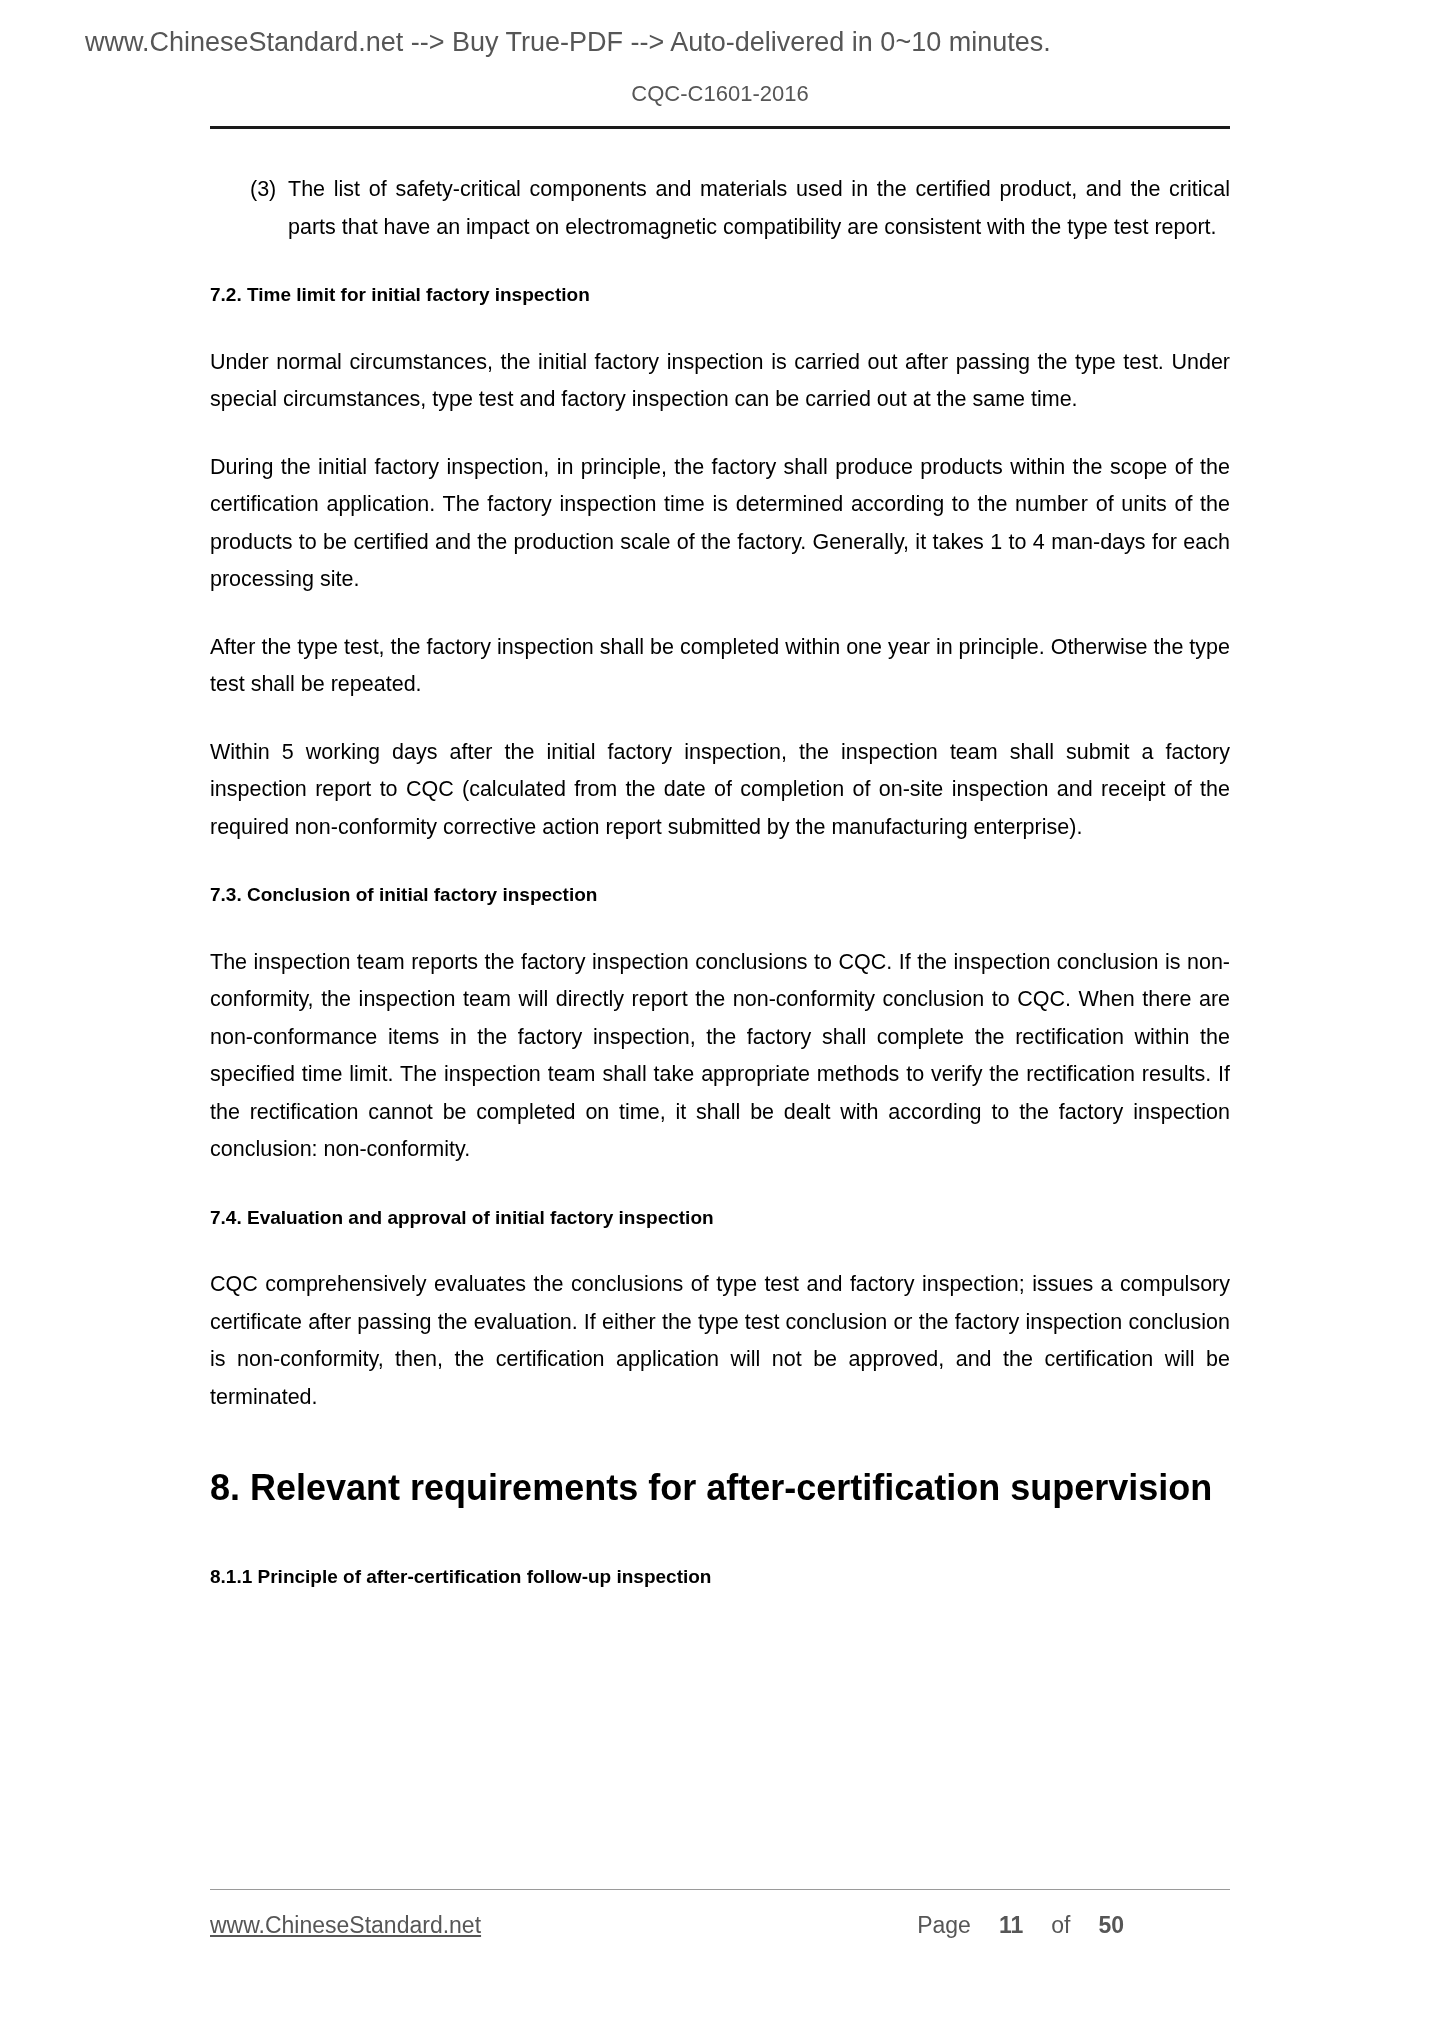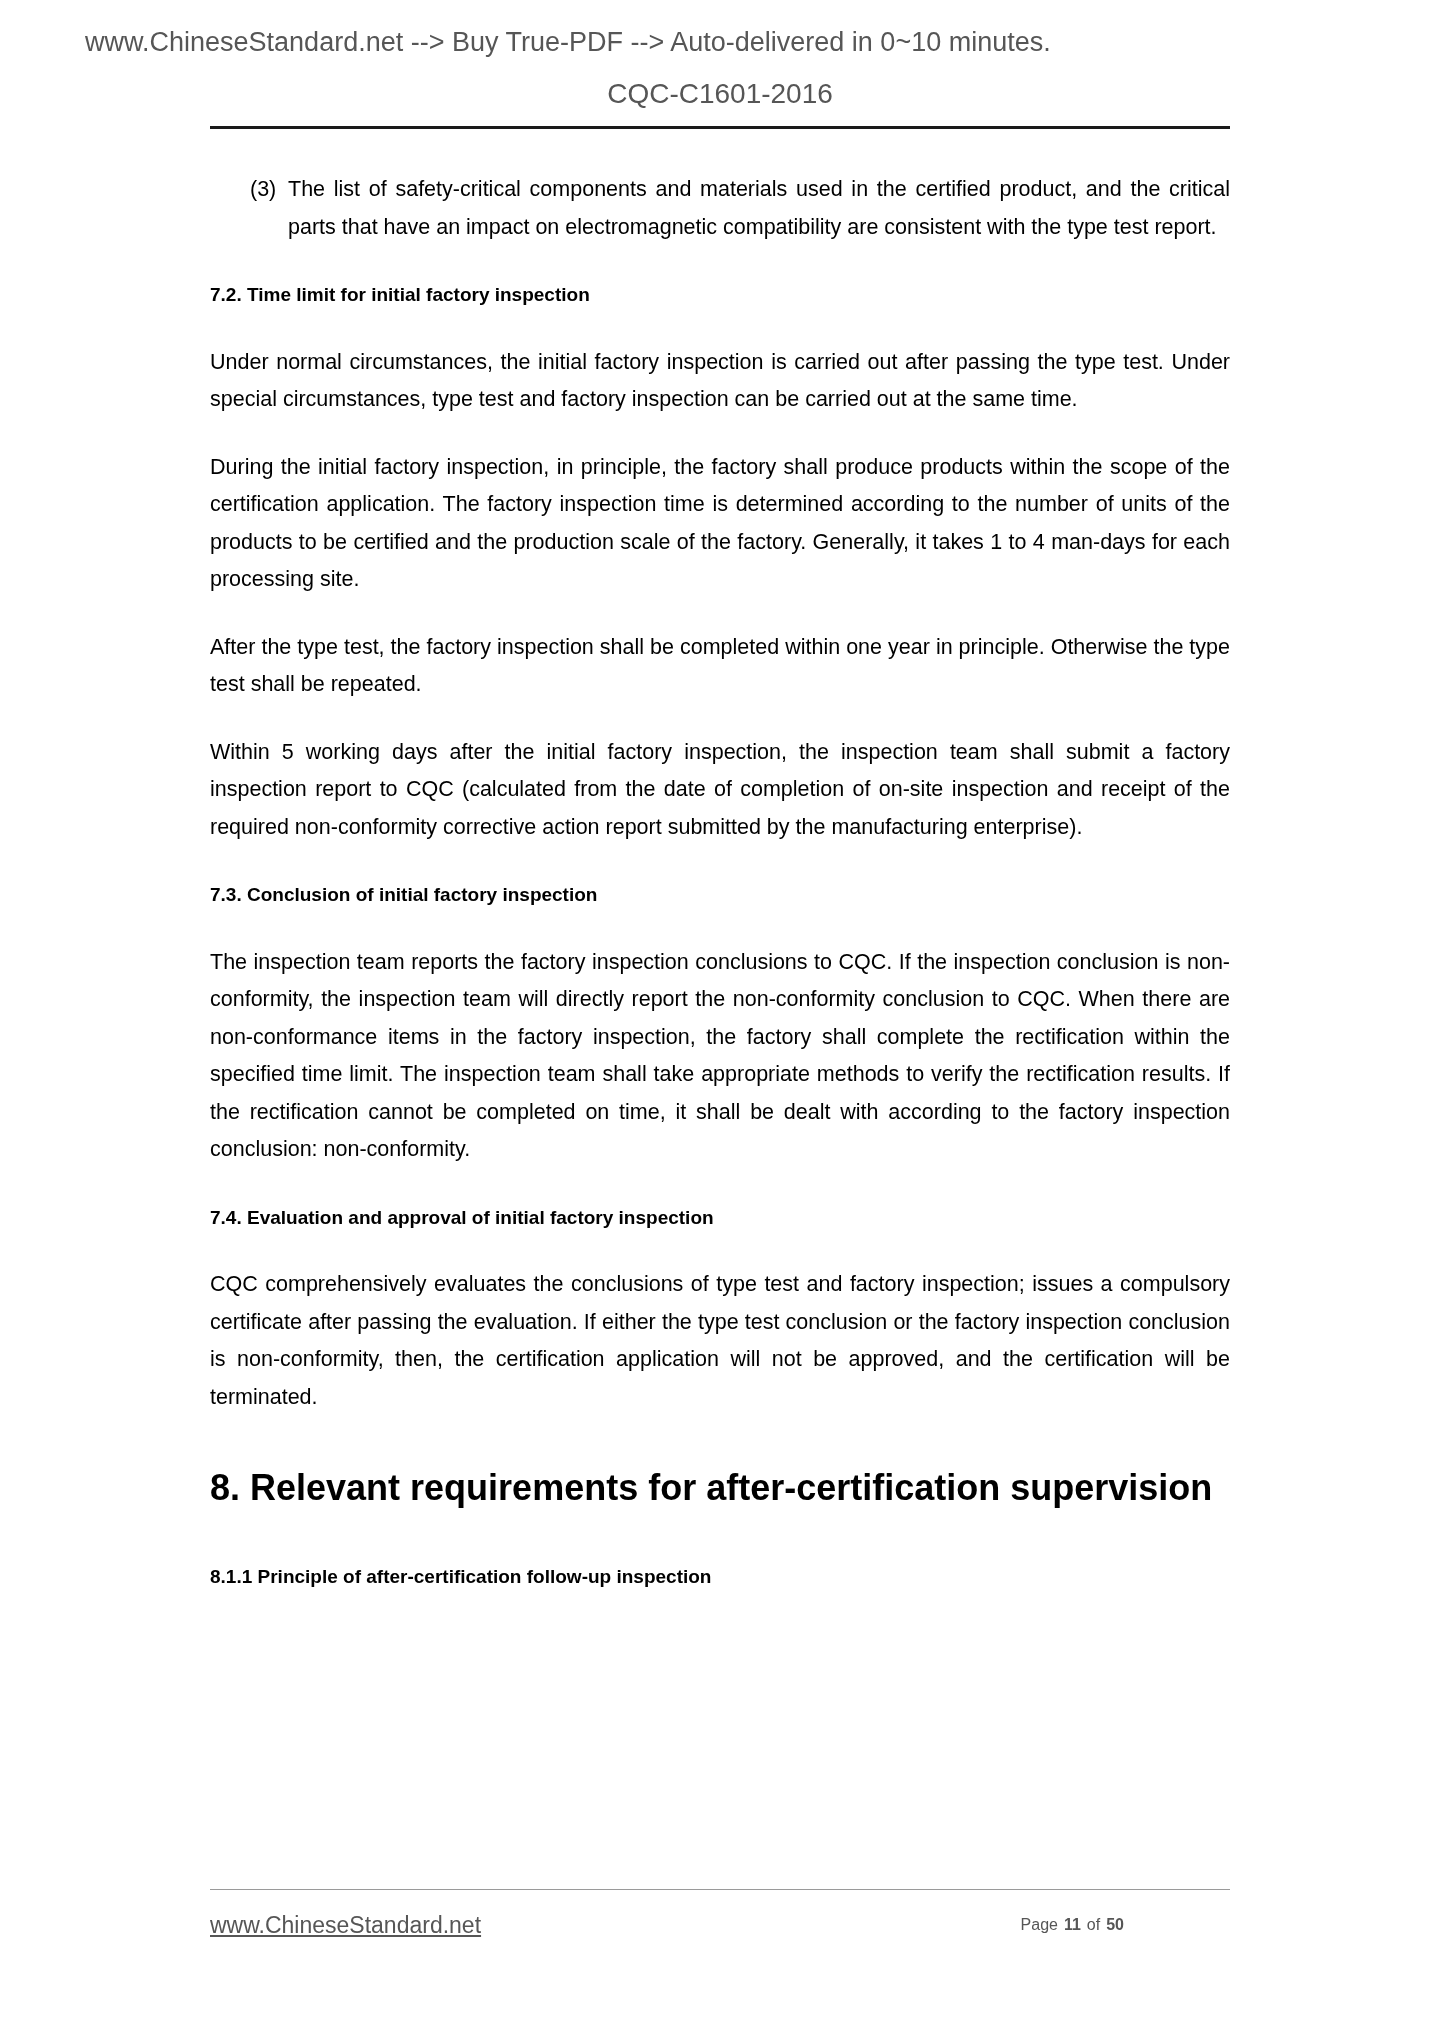--- a/index.html
+++ b/index.html
@@ -20,21 +20,21 @@
     line-height: 32px;
     color: #565656;
     white-space: nowrap;
   }
   .doc-header {
     position: absolute;
     left: 210px;
     width: 1020px;
     top: 80px;
     text-align: center;
-    font-size: 28px;
+    font-size: 22px;
     line-height: 28px;
     color: #565656;
     padding-bottom: 18px;
     border-bottom: 3px solid #1a1a1a;
   }
   .content {
     position: absolute;
     left: 210px;
     width: 1020px;
     top: 171px;
@@ -78,25 +78,25 @@
     font-size: 23px;
     line-height: 30px;
     color: #565656;
     text-decoration: underline;
     cursor: pointer;
   }
   .footer-page {
     position: absolute;
     right: 228px;
     top: 1910px;
-    font-size: 16px;
+    font-size: 23px;
     line-height: 30px;
     color: #565656;
     display: flex;
-    gap: 6px;
+    gap: 28px;
   }
   .footer-page .bold { font-weight: bold; }
 </style>
 </head>
 <body>
 
 <div class="page">
 
   <div class="banner">www.ChineseStandard.net --&gt; Buy True-PDF --&gt; Auto-delivered in 0~10 minutes.</div>
 

